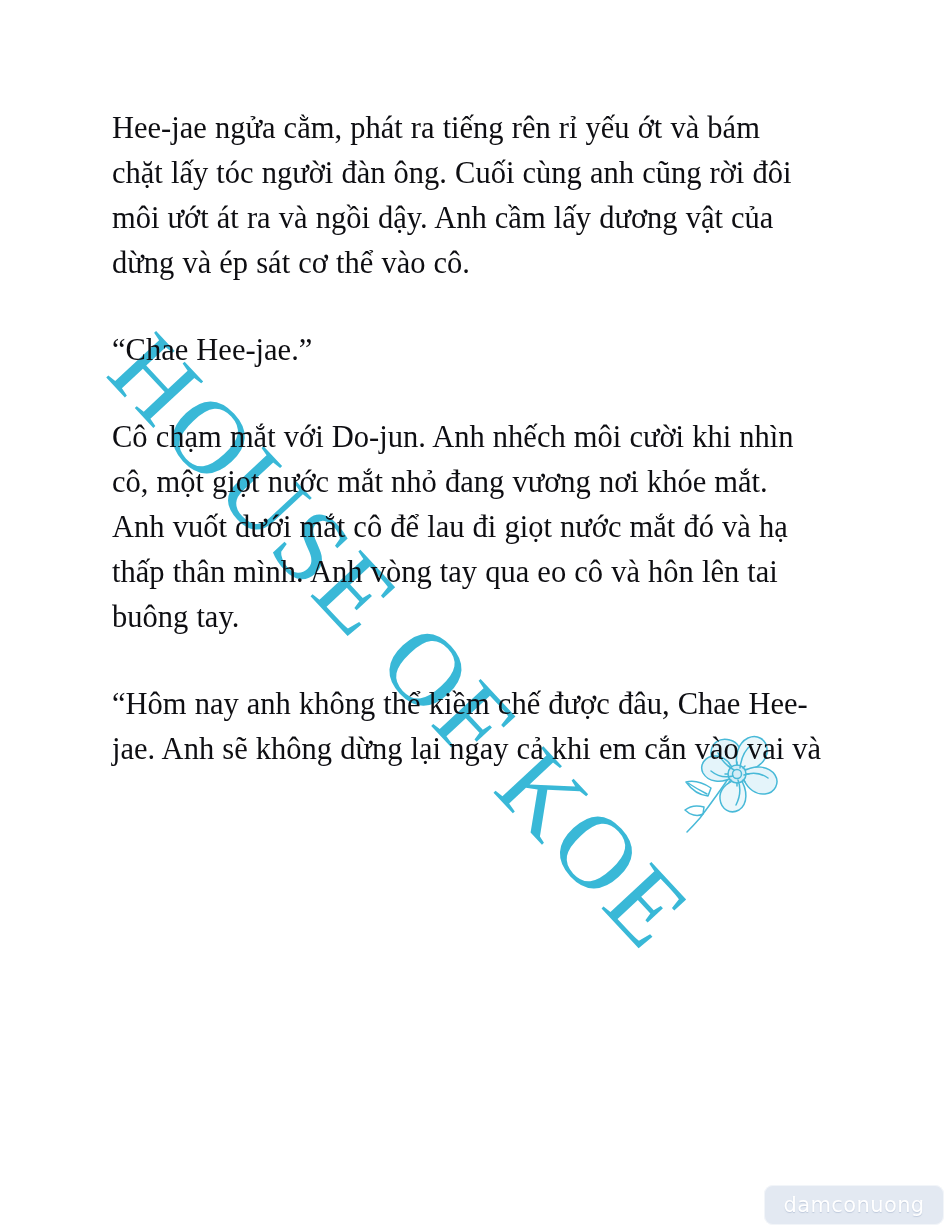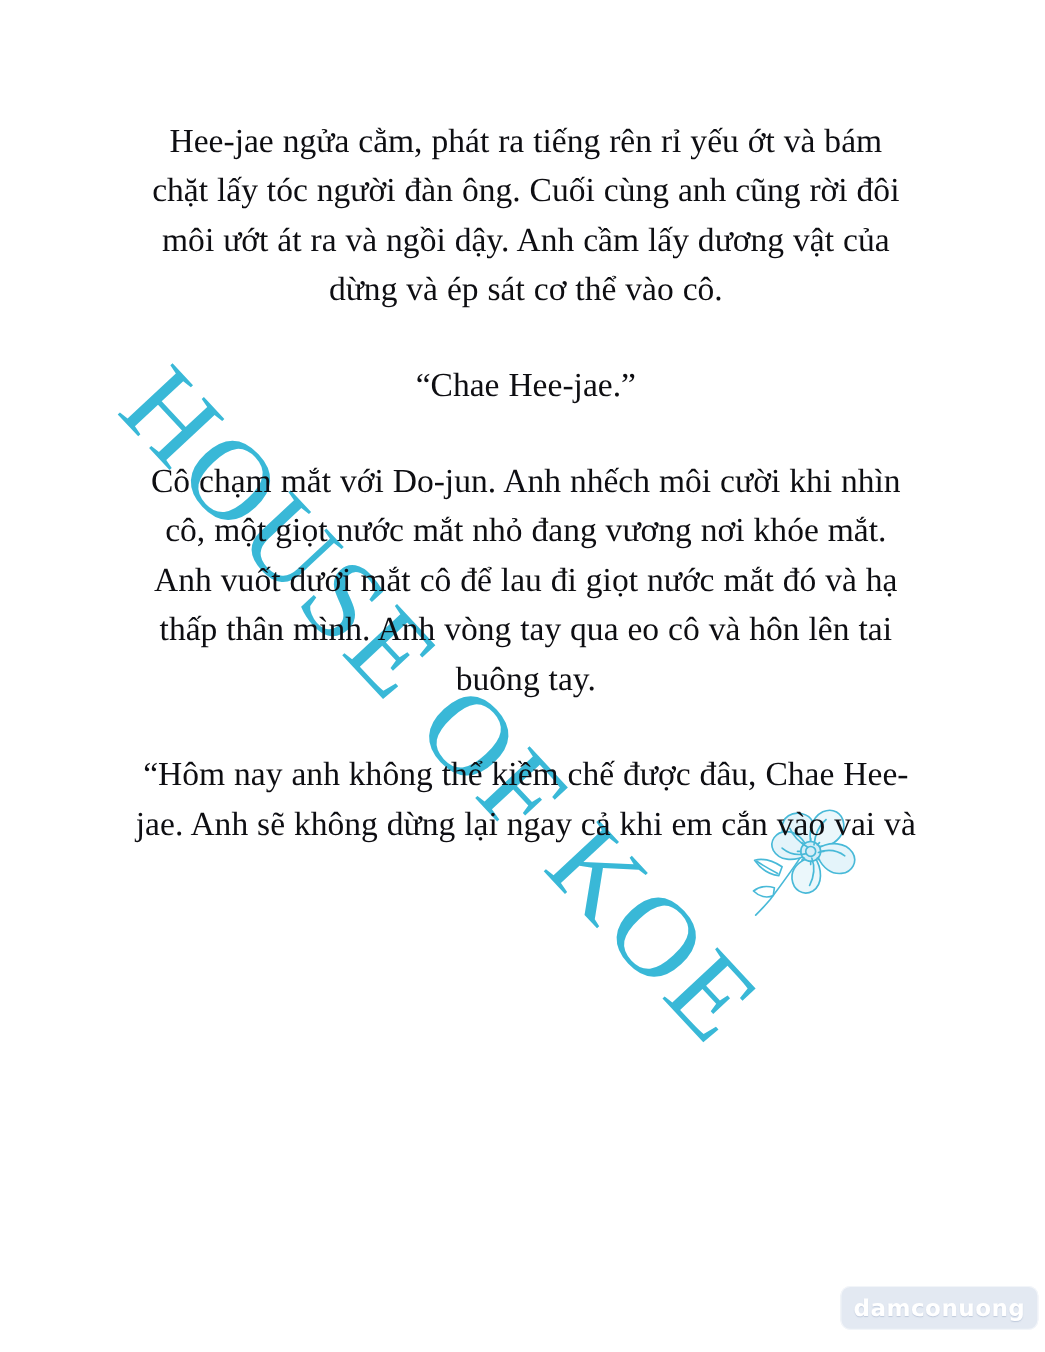--- a/index.html
+++ b/index.html
@@ -60,37 +60,36 @@
   }
   .para {
     margin: 0 0 42px 0;
     font-size: 30.5px;
     line-height: 45px;
     color: #0e0e12;
     text-align: left;
     word-spacing: 0.5px;
   }
   .para:last-child { margin-bottom: 0; }
-  .para .ln { display: block; white-space: nowrap; text-align: center; }
+  .para .ln { display: block; white-space: nowrap; }
 
   
   .brand-badge {
     position: absolute;
     right: 6px;
-    bottom: 20px;
+    bottom: 4px;
     z-index: 5;
     display: flex;
     align-items: center;
     justify-content: center;
     width: 180px;
     height: 40px;
     border-radius: 9px;
     background: #e3e9f2;
     box-shadow: 0 0 0 1px rgba(255,255,255,0.55) inset;
-    font-weight: bold;
   }
   .brand-badge .brand-text {
     font-family: "DejaVu Sans", "Liberation Sans", sans-serif;
     font-size: 21px;
     letter-spacing: 0.4px;
     color: #ffffff;
     text-shadow: 0 1px 1px rgba(160,175,200,0.55);
     user-select: none;
   }
 </style>

